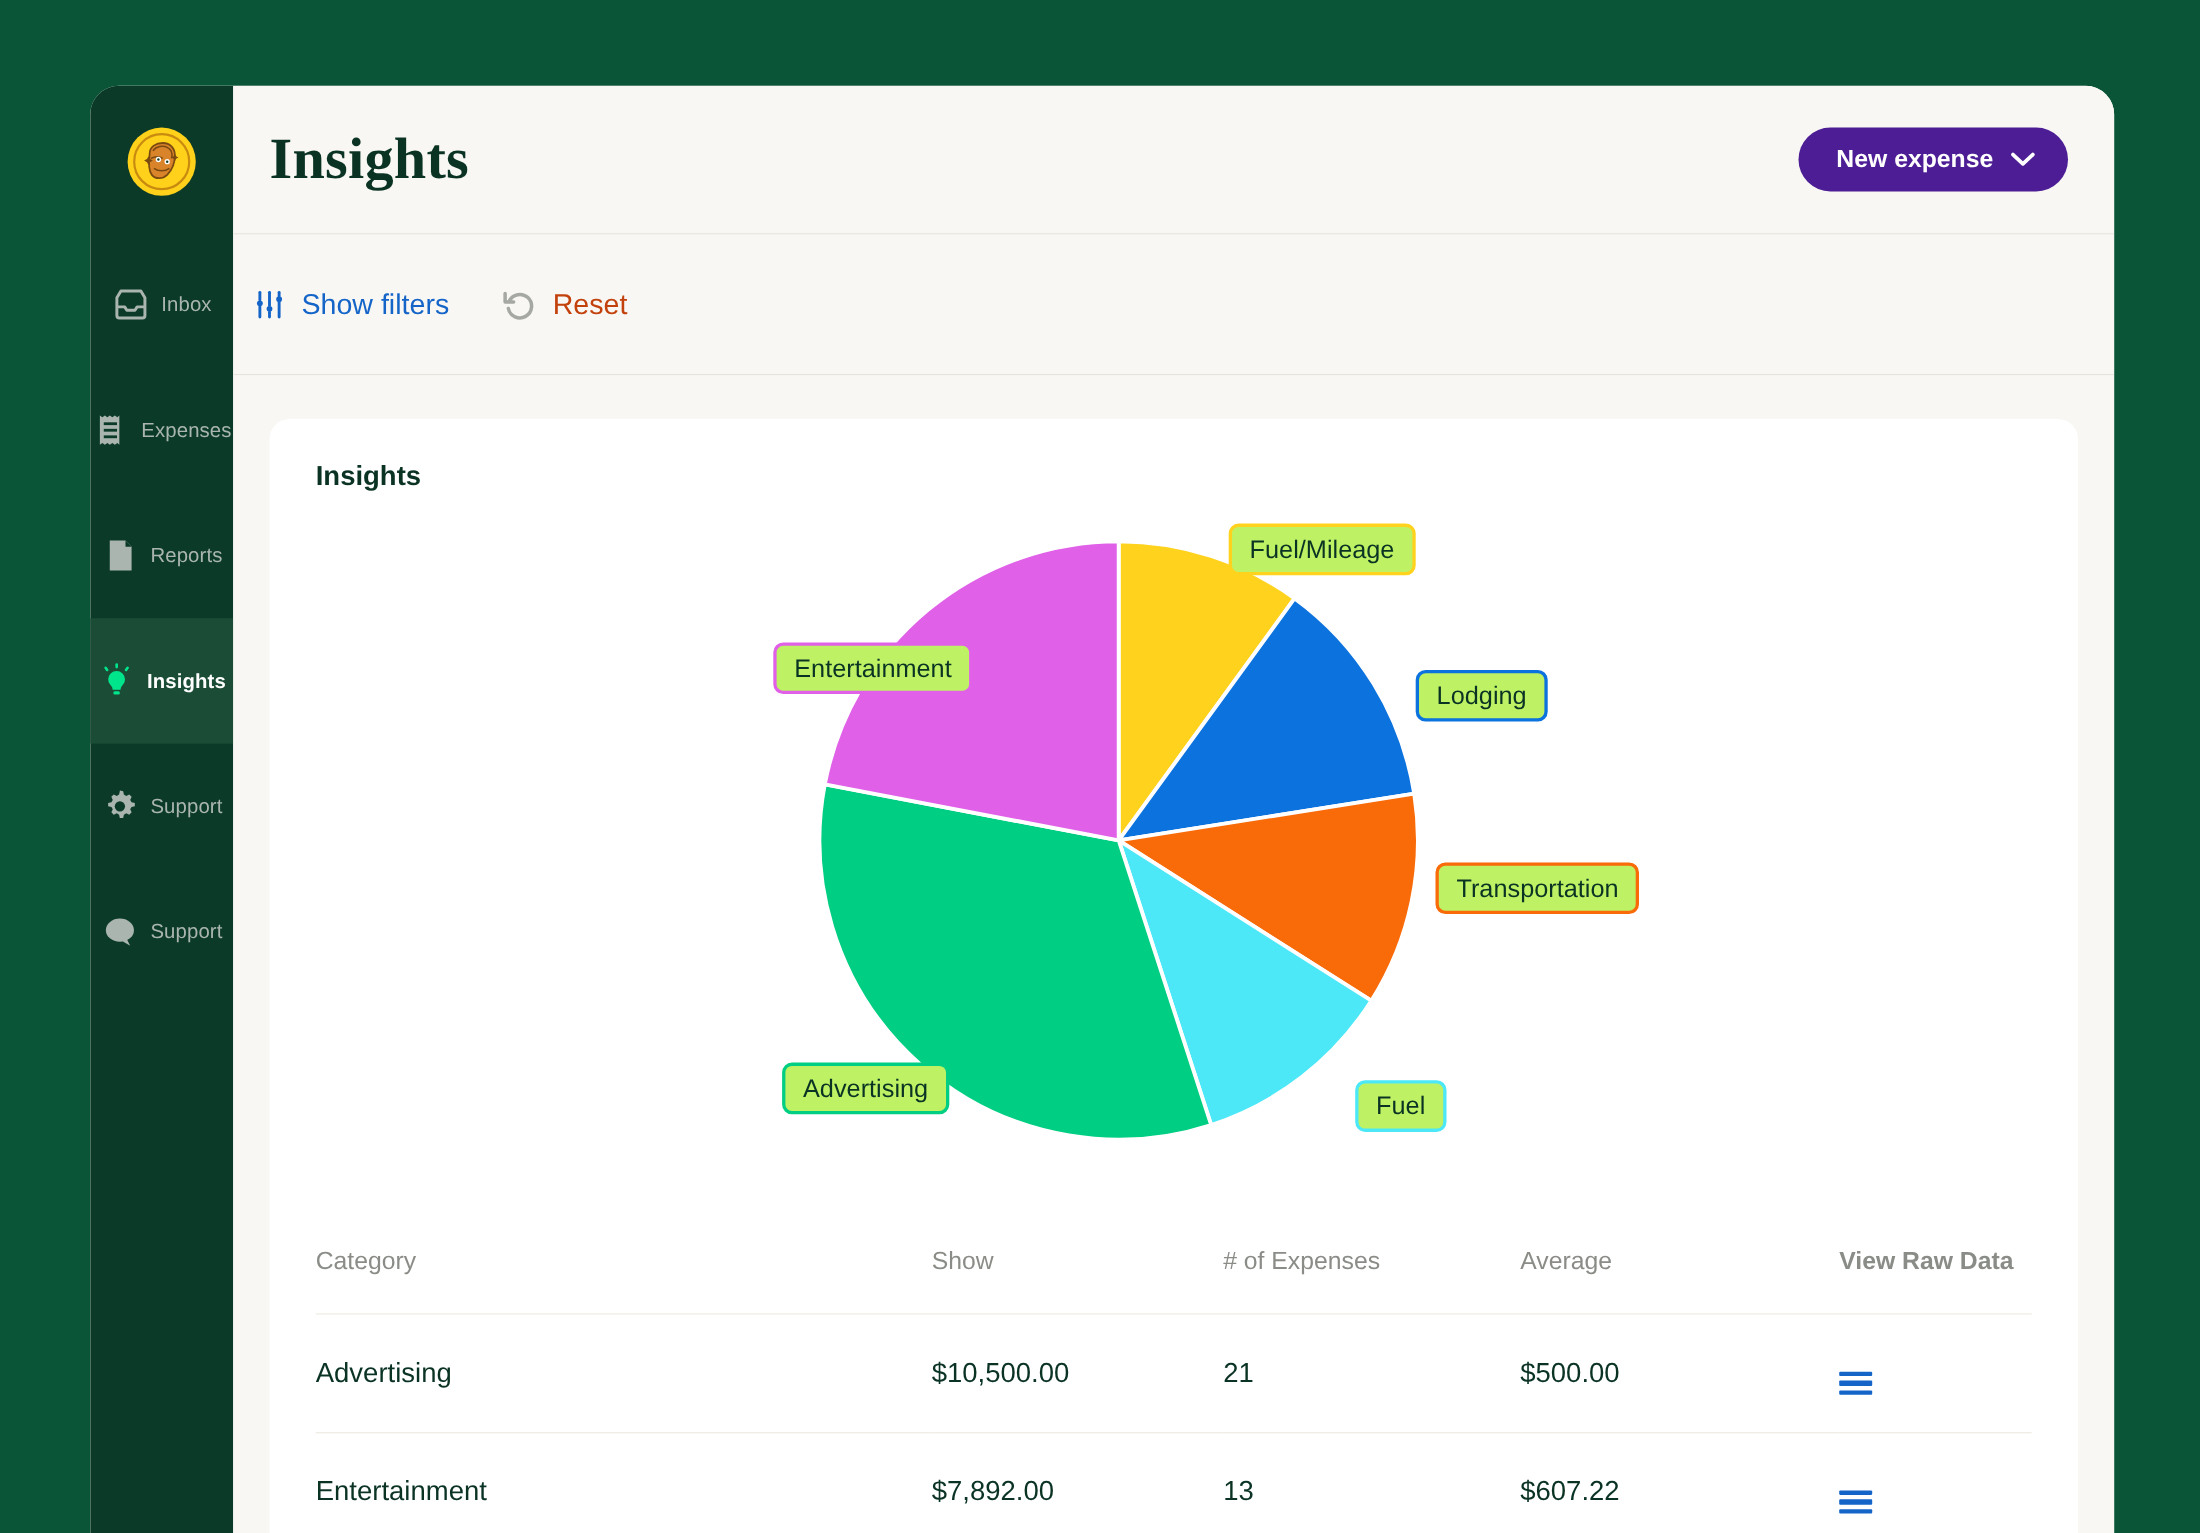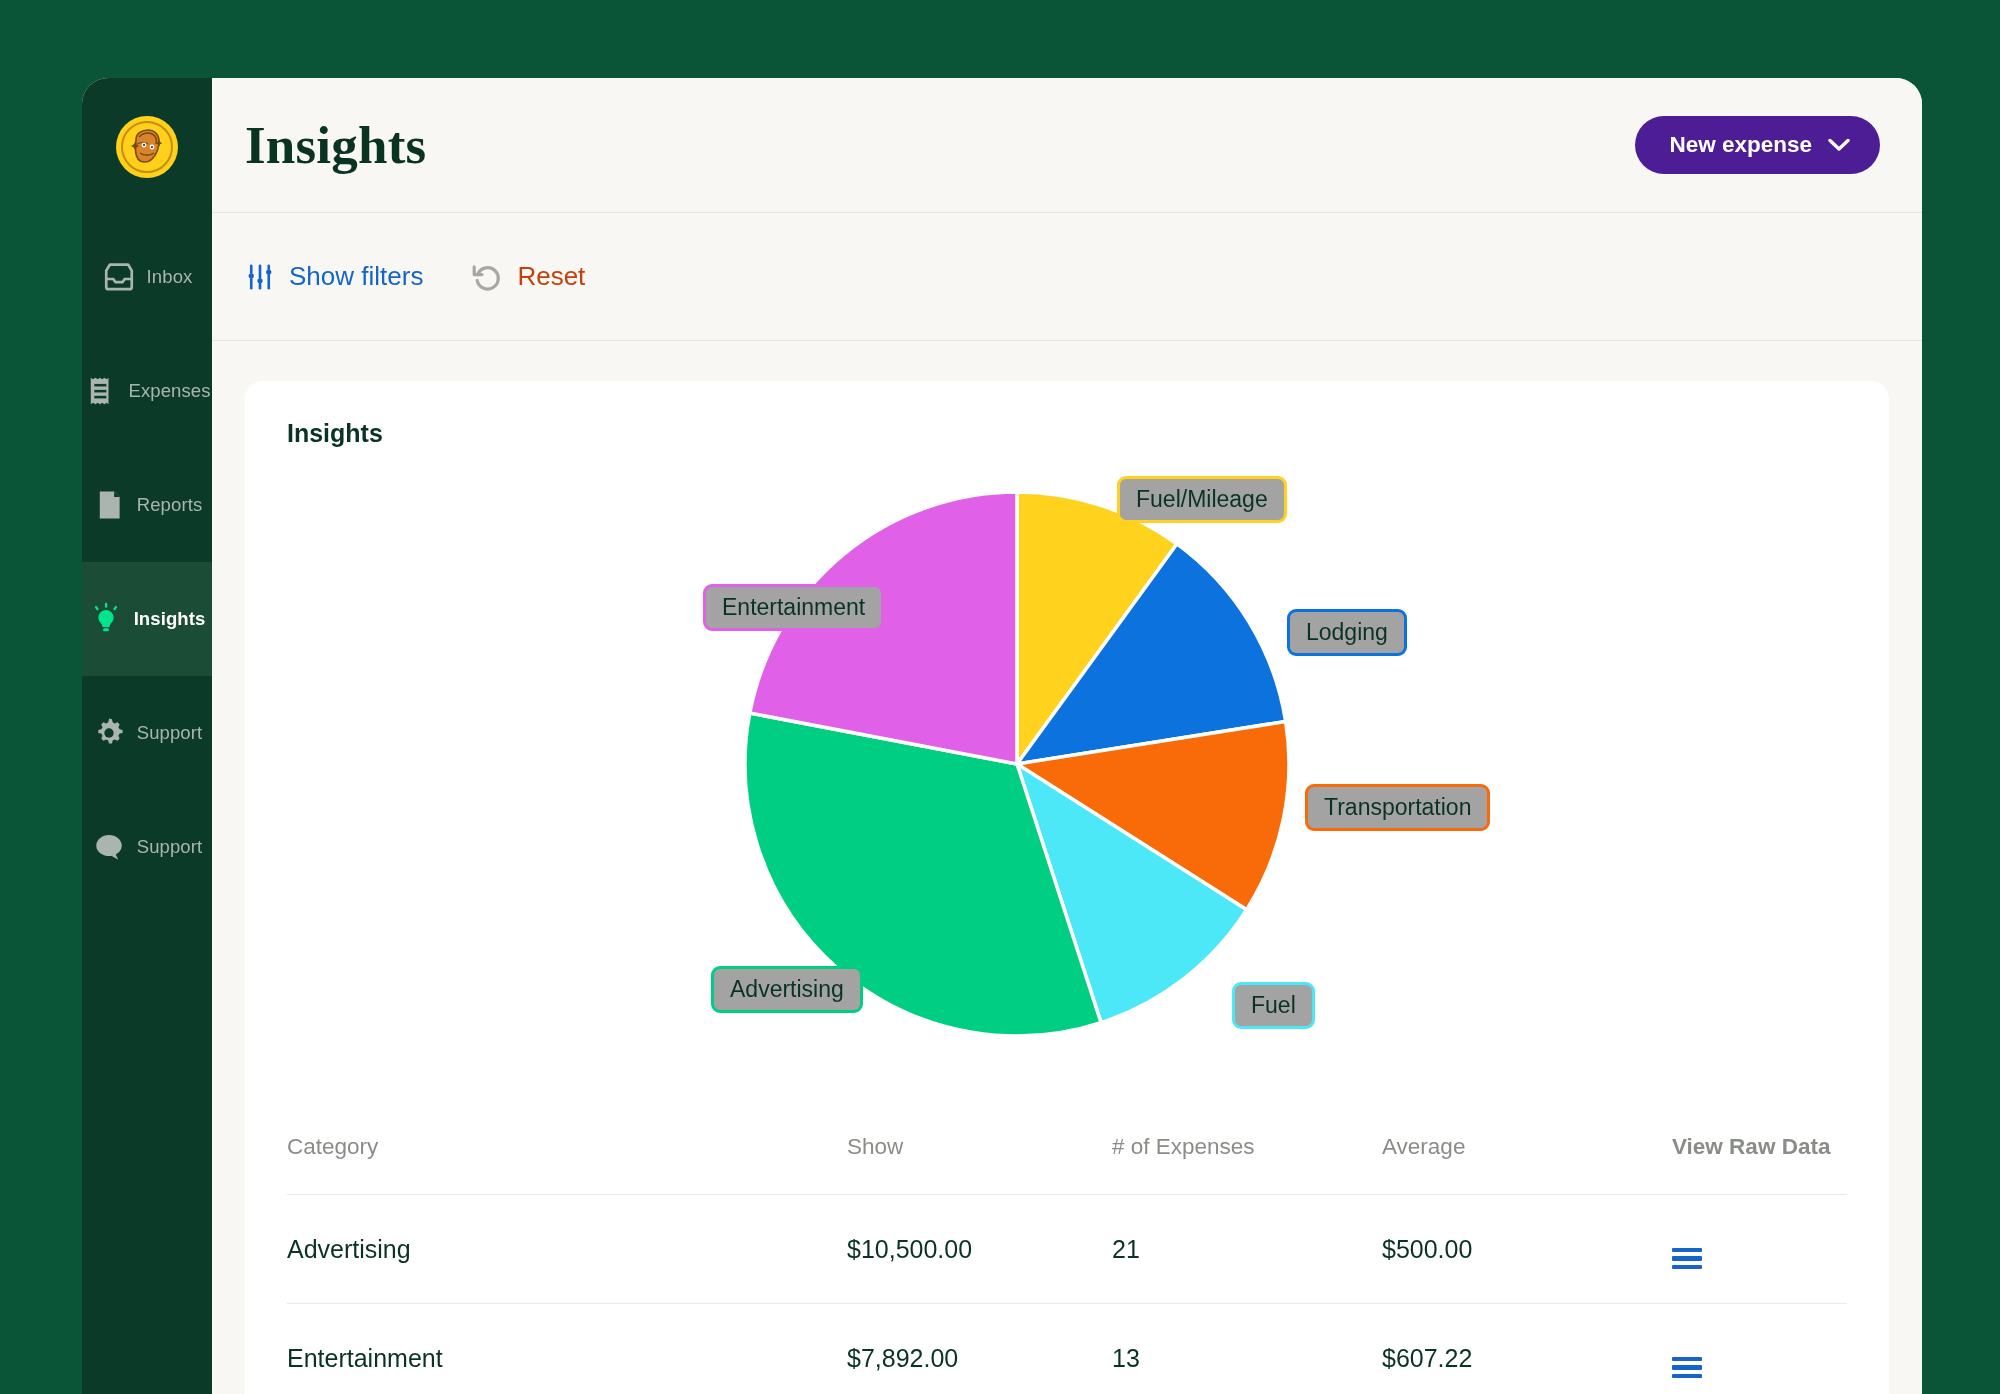--- a/index.html
+++ b/index.html
@@ -129,21 +129,21 @@
     gap: 16px;
     cursor: pointer;
     font-family: "Liberation Sans", sans-serif;
   }
   .filterbar {
     height: 128px;
     flex: 0 0 128px;
     display: flex;
     align-items: center;
     gap: 48px;
-    padding-left: 33px;
+    padding-left: 18px;
     border-bottom: 1.5px solid #E7E4DC;
     box-sizing: border-box;
   }
   .filter-action {
     display: inline-flex;
     align-items: center;
     gap: 14px;
     cursor: pointer;
   }
   .filter-action .fa-label { font-size: 26px; }
@@ -170,21 +170,21 @@
     margin-bottom: 6px;
   }
   
   .chart-area {
     position: relative;
     height: 680px;
   }
   .pie-svg { position: absolute; left: 0; top: 0; }
   .pie-label {
     position: absolute;
-    background: #a3a3a3;
+    background: #bef264;
     border-radius: 9px;
     border: 3px solid #000;
     padding: 9px 16px;
     font-size: 23px;
     color: #0A3324;
     white-space: nowrap;
     line-height: 1;
     z-index: 5;
     font-family: "Liberation Sans", sans-serif;
   }

